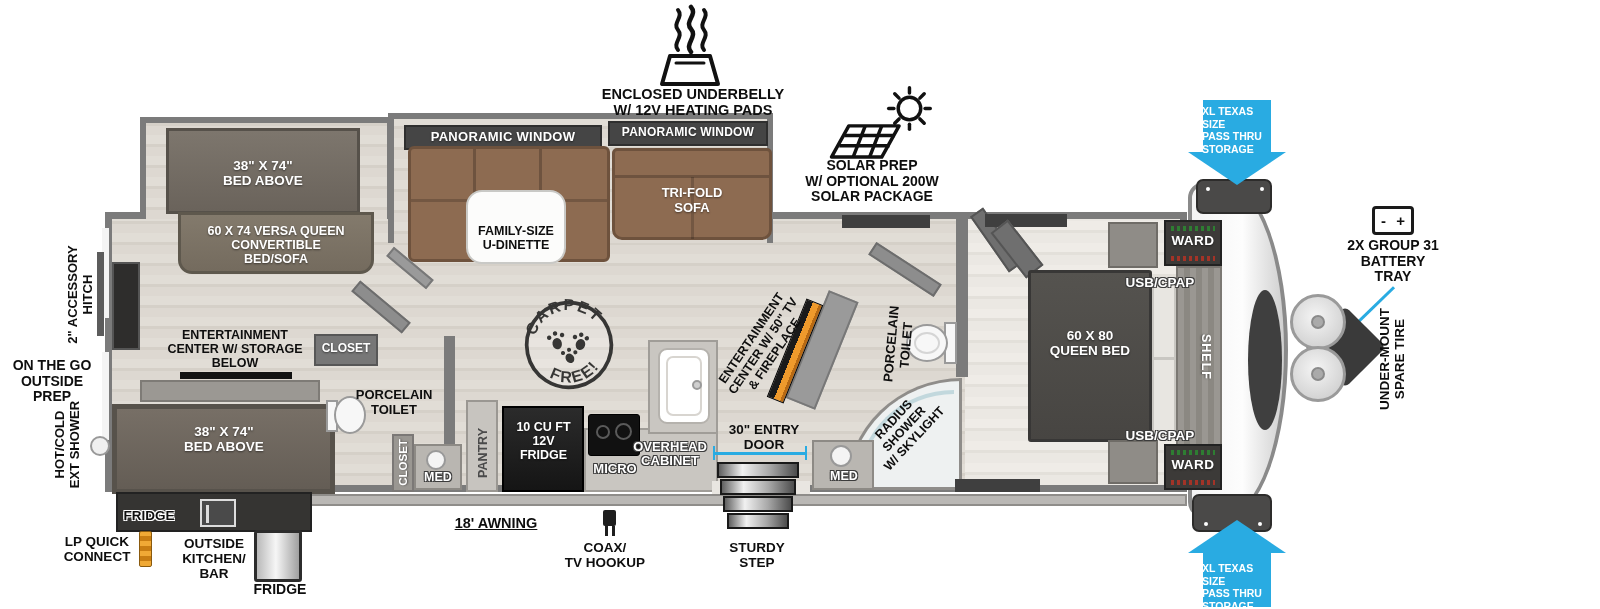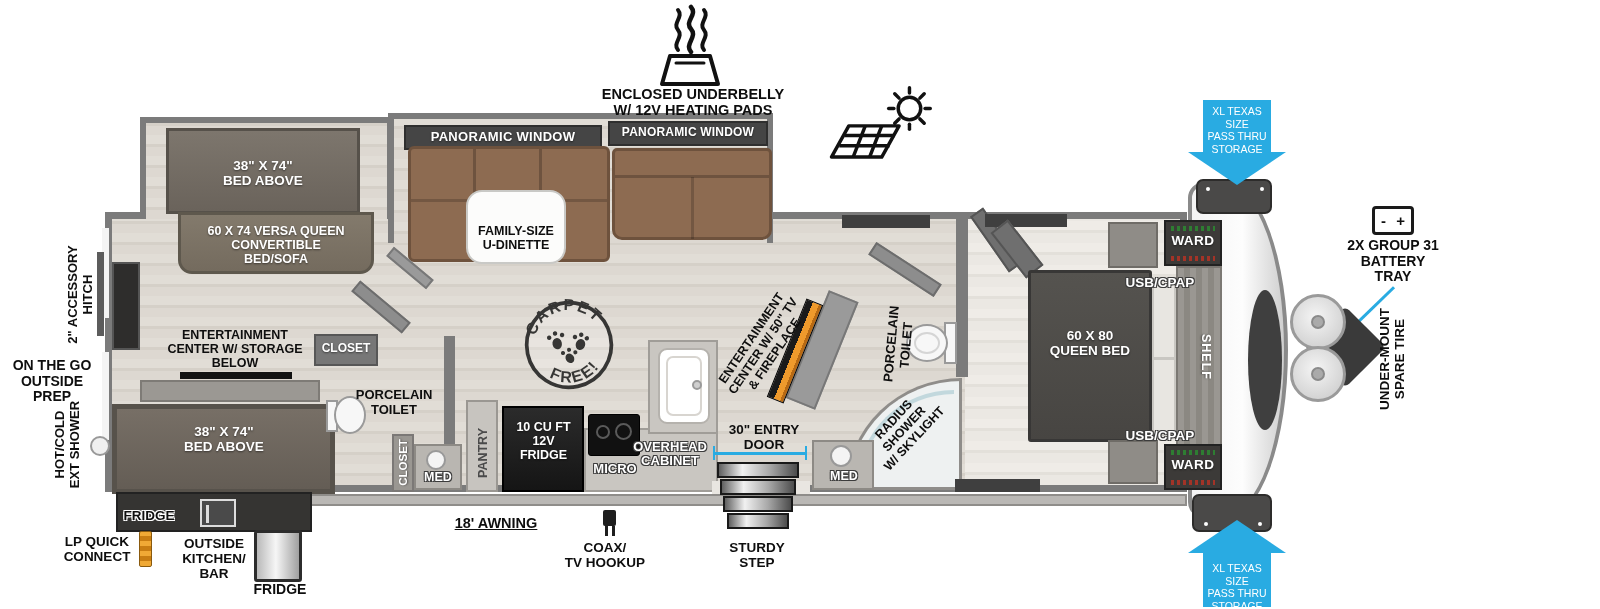--- a/index.html
+++ b/index.html
@@ -6,21 +6,21 @@
 html,body{background:#fff}
 body{font-family:"Liberation Sans",sans-serif}
 .canvas{position:relative;width:1600px;height:609px;background:#fff;overflow:hidden}
 .abs{position:absolute}
 .lbl{position:absolute;font-weight:bold;color:#0e0e0e;text-align:center;line-height:1.12;white-space:pre-line}
 .wlbl{position:absolute;font-weight:bold;color:#fff;text-align:center;line-height:1.12;white-space:pre-line;text-shadow:0 1px 2px rgba(0,0,0,.5)}
 .olbl{position:absolute;font-weight:bold;color:#fff;text-align:center;line-height:1.1;white-space:pre-line;text-shadow:-1px -1px 0 #3c3c3c,1px -1px 0 #3c3c3c,-1px 1px 0 #3c3c3c,1px 1px 0 #3c3c3c}
 .klbl{position:absolute;font-weight:bold;color:#0e0e0e;text-align:center;line-height:1.12;white-space:pre-line;text-shadow:-1px -1px 0 #fff,1px -1px 0 #fff,-1px 1px 0 #fff,1px 1px 0 #fff}
 .floor{background:repeating-linear-gradient(0deg,#ddd8d1 0 9px,#d5d0c8 9px 12px,#e1ddd6 12px 21px)}
 .wall{background:#7b7b7b}
-.arrowtxt{position:absolute;font-weight:normal;color:#fff;text-align:center;line-height:1.2;white-space:pre-line}
+.arrowtxt{position:absolute;font-weight:bold;color:#fff;text-align:left;line-height:1.2;white-space:pre-line}
 .step{border:2px solid #191919;height:16px;margin:0 auto 1px auto;background:linear-gradient(90deg,#606060,#f1f1f1 30%,#a8a8a8 65%,#4c4c4c)}
 </style>
 </head>
 <body>
 
 <div class="canvas">
 
   <div class="abs floor" style="left:105px;top:212px;width:1082px;height:280px;border:7px solid #7b7b7b;"></div>
   <div class="abs" style="left:965px;top:219px;width:215px;height:266px;background:repeating-linear-gradient(0deg,#ebe8e3 0 10px,#e3e0da 10px 13px,#efece7 13px 22px);"></div>
 
@@ -59,20 +59,22 @@
     <div class="abs" style="left:0;top:50px;width:100%;height:3px;background:rgba(0,0,0,.18);"></div>
   </div>
   <div class="abs" style="left:466px;top:190px;width:100px;height:74px;background:#fcfcfb;border:2px solid #c9c9c6;border-radius:16px;"></div>
   <div class="lbl" style="left:460px;top:224px;width:112px;font-size:12.5px;">FAMILY-SIZE
 U-DINETTE</div>
 
   <div class="abs" style="left:612px;top:148px;width:160px;height:92px;background:#8d6b51;border:3px solid #6e523d;border-radius:5px 5px 10px 10px;">
     <div class="abs" style="left:0;top:24px;width:100%;height:3px;background:rgba(0,0,0,.22);"></div>
     <div class="abs" style="left:76px;top:26px;width:3px;height:62px;background:rgba(0,0,0,.18);"></div>
   </div>
+  <div class="wlbl" style="left:618px;top:186px;width:148px;font-size:13px;">TRI-FOLD
+SOFA</div>
 
   <div class="abs" style="left:102px;top:228px;width:7px;height:90px;background:#f4f4f4;"></div>
   <div class="abs" style="left:102px;top:352px;width:7px;height:88px;background:#f4f4f4;"></div>
   <div class="abs" style="left:97px;top:252px;width:7px;height:84px;background:#5c5c5c;"></div>
   <div class="abs" style="left:112px;top:262px;width:28px;height:88px;background:#2e2d2c;border:2px solid #555;"></div>
 
   <div class="lbl" style="left:148px;top:328px;width:174px;font-size:12.5px;">ENTERTAINMENT
 CENTER W/ STORAGE
 BELOW</div>
   <div class="abs" style="left:140px;top:380px;width:180px;height:22px;background:#9b9893;border:2px solid #7e7b76;"></div>
@@ -252,20 +254,23 @@
           <line x1="94" y1="44" x2="94" y2="50"></line>
         <line x1="70" y1="26" x2="76" y2="26"></line>
           <line x1="112" y1="26" x2="118" y2="26"></line>
         <line x1="77" y1="9" x2="82" y2="14"></line>
           <line x1="106" y1="38" x2="111" y2="43"></line>
         <line x1="111" y1="9" x2="106" y2="14"></line>
           <line x1="82" y1="38" x2="77" y2="43"></line>
       </g>
     </svg>
   </div>
+  <div class="lbl" style="left:788px;top:158px;width:168px;font-size:14px;">SOLAR PREP
+W/ OPTIONAL 200W
+SOLAR PACKAGE</div>
 
   <div class="abs" style="left:1188px;top:100px;width:98px;height:86px;">
     <div class="abs" style="left:15px;top:0;width:68px;height:52px;background:#29ABE2;"></div>
     <div class="abs" style="left:0;top:52px;width:0;height:0;border-left:49px solid transparent;border-right:49px solid transparent;border-top:33px solid #29ABE2;"></div>
     <div class="arrowtxt" style="left:14px;top:5px;width:70px;font-size:10.5px;">XL TEXAS SIZE
 PASS THRU
 STORAGE</div>
   </div>
   <div class="abs" style="left:1188px;top:520px;width:98px;height:88px;">
     <div class="abs" style="left:0;top:0;width:0;height:0;border-left:49px solid transparent;border-right:49px solid transparent;border-bottom:33px solid #29ABE2;"></div>

